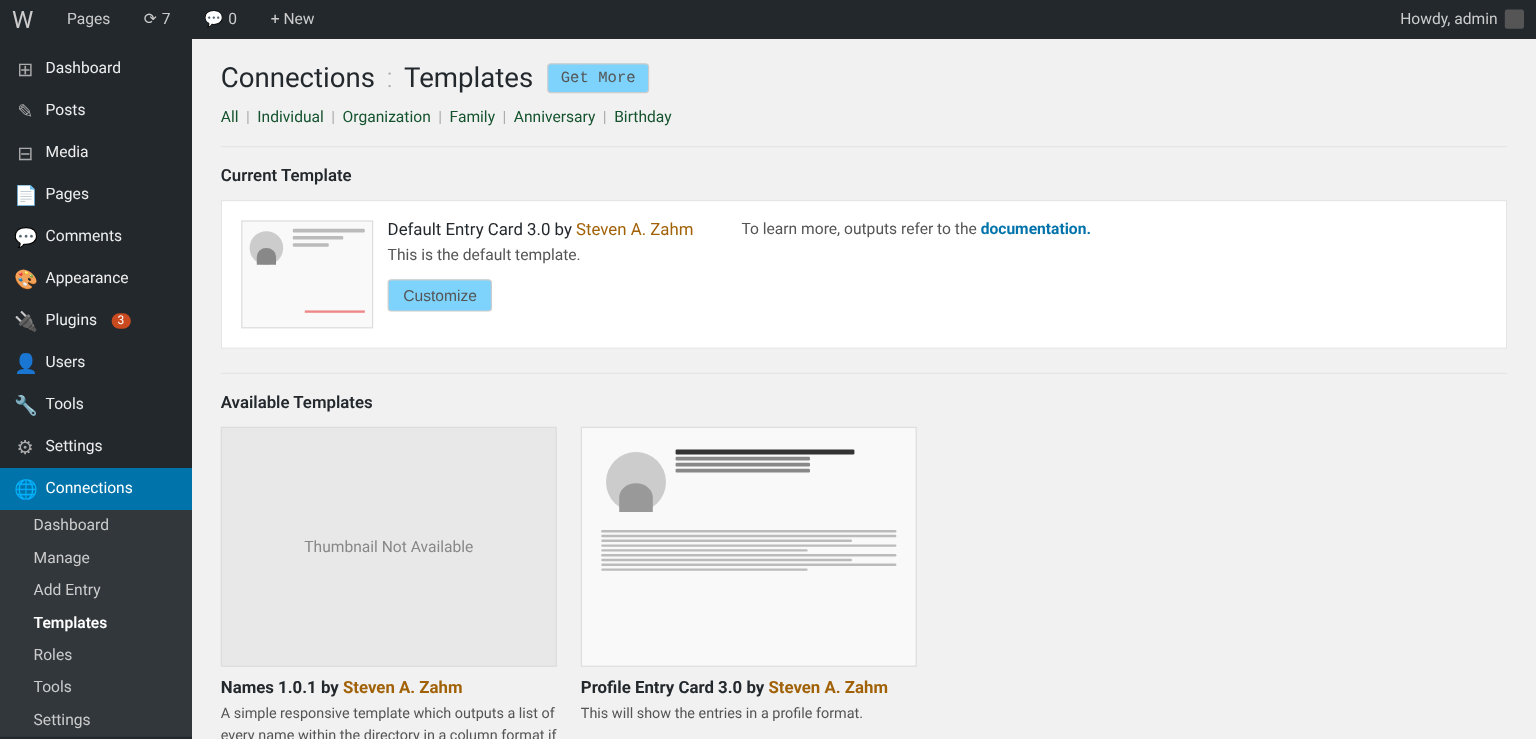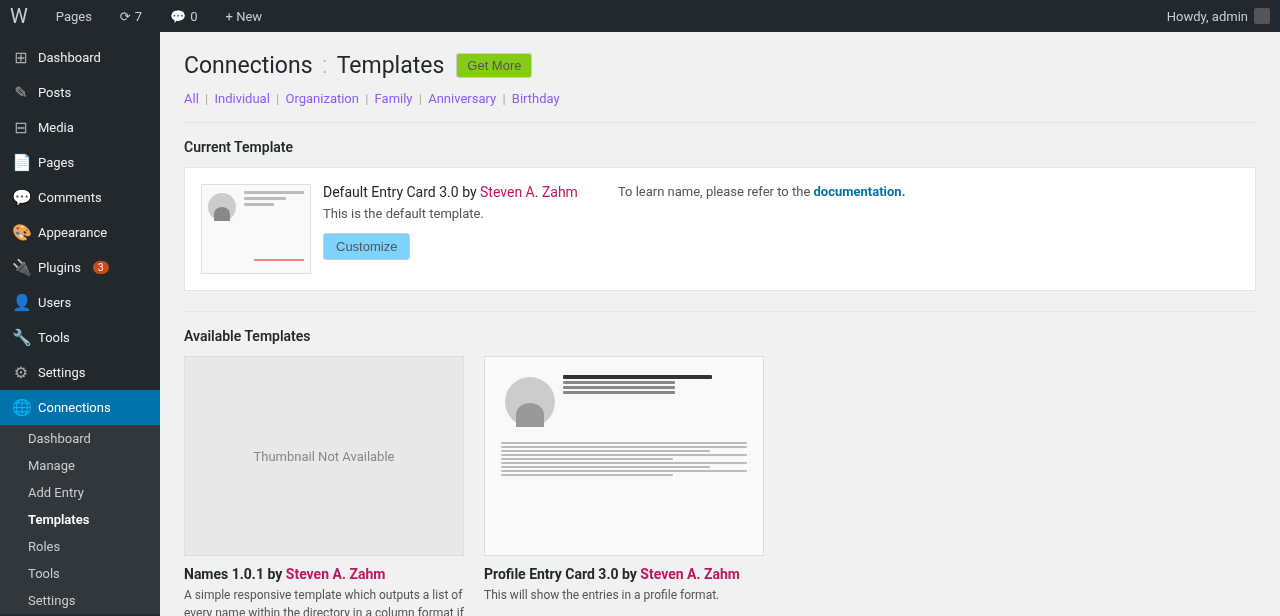--- a/index.html
+++ b/index.html
@@ -75,36 +75,37 @@
       margin-bottom: 12px;
     }
     .page-title {
       font-size: 23px;
       font-weight: 400;
       color: #23282d;
     }
     .separator { color: #aaa; font-weight: 300; margin: 0 4px; }
 
     .get-more-btn {
-      background: #84cc16;
+      background: #7dd3fc;
       border: 1px solid #ccc;
       border-radius: 3px;
       padding: 4px 10px;
       font-size: 13px;
       cursor: pointer;
       color: #555;
+      font-family: Liberation Mono, monospace;
     }
 
     
     .filter-links {
       margin-bottom: 16px;
       font-size: 13px;
     }
     .filter-links a {
-      color: #8b5cf6;
+      color: #14532d;
       text-decoration: none;
       cursor: pointer;
     }
     .filter-links .divider { color: #aaa; margin: 0 3px; }
 
     
     .section-title {
       font-size: 14px;
       font-weight: 600;
       color: #23282d;
@@ -175,21 +176,21 @@
     .thumb-divider {
       position: absolute;
       bottom: 12px;
       right: 6px;
       width: 50px;
       height: 2px;
       background: #e88;
     }
     .template-info { flex: 1; }
     .template-name { font-size: 14px; font-weight: 400; color: #23282d; margin-bottom: 6px; }
-    .template-author { color: #be185d; text-decoration: none; cursor: pointer; }
+    .template-author { color: #a16207; text-decoration: none; cursor: pointer; }
     .template-desc { color: #555; font-size: 13px; margin-top: 4px; }
 
     
     .instructions-box {
       flex: 1;
       padding: 0 0 0 20px;
     }
     .instructions-title { font-weight: 600; font-size: 13px; margin-bottom: 8px; }
     .instructions-text { font-size: 13px; color: #555; }
     .instructions-link { color: #0073aa; text-decoration: none; font-weight: bold; }
@@ -440,21 +441,21 @@
             <span>Default Entry Card 3.0</span>
             <span> </span><span>by</span>
             <span> </span><a class="template-author">Steven A. Zahm</a>
           </div>
           <div class="template-desc">This is the default template.</div>
           <button class="customize-btn">Customize</button>
         </div>
       </div>
       <div class="instructions-box">
         <p class="instructions-text">
-          <span>To learn name, please refer to the</span>
+          <span>To learn more, outputs refer to the</span>
           <a class="instructions-link">documentation.</a>
         </p>
       </div>
     </div>
 
     <hr class="wp-divider">
 
     <div class="section-title">Available Templates</div>
     <div class="templates-grid">
 

